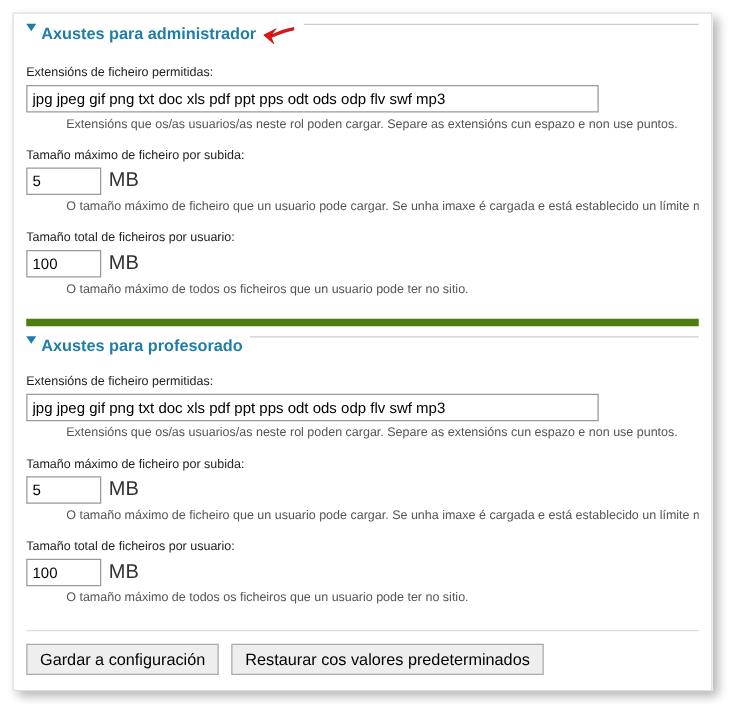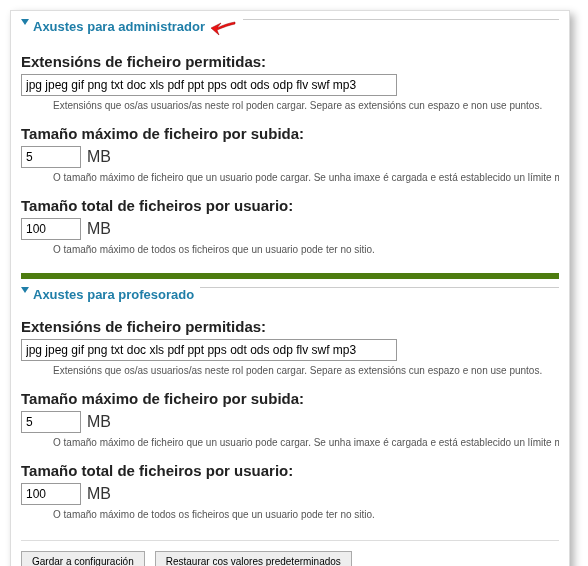--- a/index.html
+++ b/index.html
@@ -45,38 +45,38 @@
   }
   .red-arrow {
     display: inline-block;
     margin-left: 4px;
     line-height: 0;
   }
   .field-block {
     margin-top: 14px;
   }
   .field-label {
-    font-weight: bold;
-    font-size: 15px;
+    font-weight: normal;
+    font-size: 10px;
     color: #222;
     margin-bottom: 4px;
   }
   .row {
     display: flex;
     align-items: center;
     gap: 6px;
   }
   input[type=text] {
     font-family: Verdana, Arial, sans-serif;
     font-size: 12px;
     padding: 3px 4px;
     border: 1px solid #999;
     box-sizing: border-box;
   }
-  .input-wide { width: 376px; }
+  .input-wide { width: 458px; }
   .input-small { width: 60px; }
   .unit {
     font-size: 16px;
     color: #333;
   }
   .help {
     font-size: 10px;
     color: #555;
     margin-top: 4px;
     white-space: nowrap;
@@ -85,21 +85,21 @@
   }
   .btn-row {
     margin-top: 20px;
     padding-top: 10px;
     border-top: 1px solid #ddd;
     display: flex;
     gap: 10px;
   }
   button {
     font-family: Verdana, Arial, sans-serif;
-    font-size: 10px;
+    font-size: 13px;
     padding: 4px 10px;
     background: #eee;
     border: 1px solid #aaa;
     cursor: pointer;
   }
   .inner-sep {
     margin-top: 18px;
     border-top: 6px solid #4d7c0f;
     padding-top: 6px;
   }

